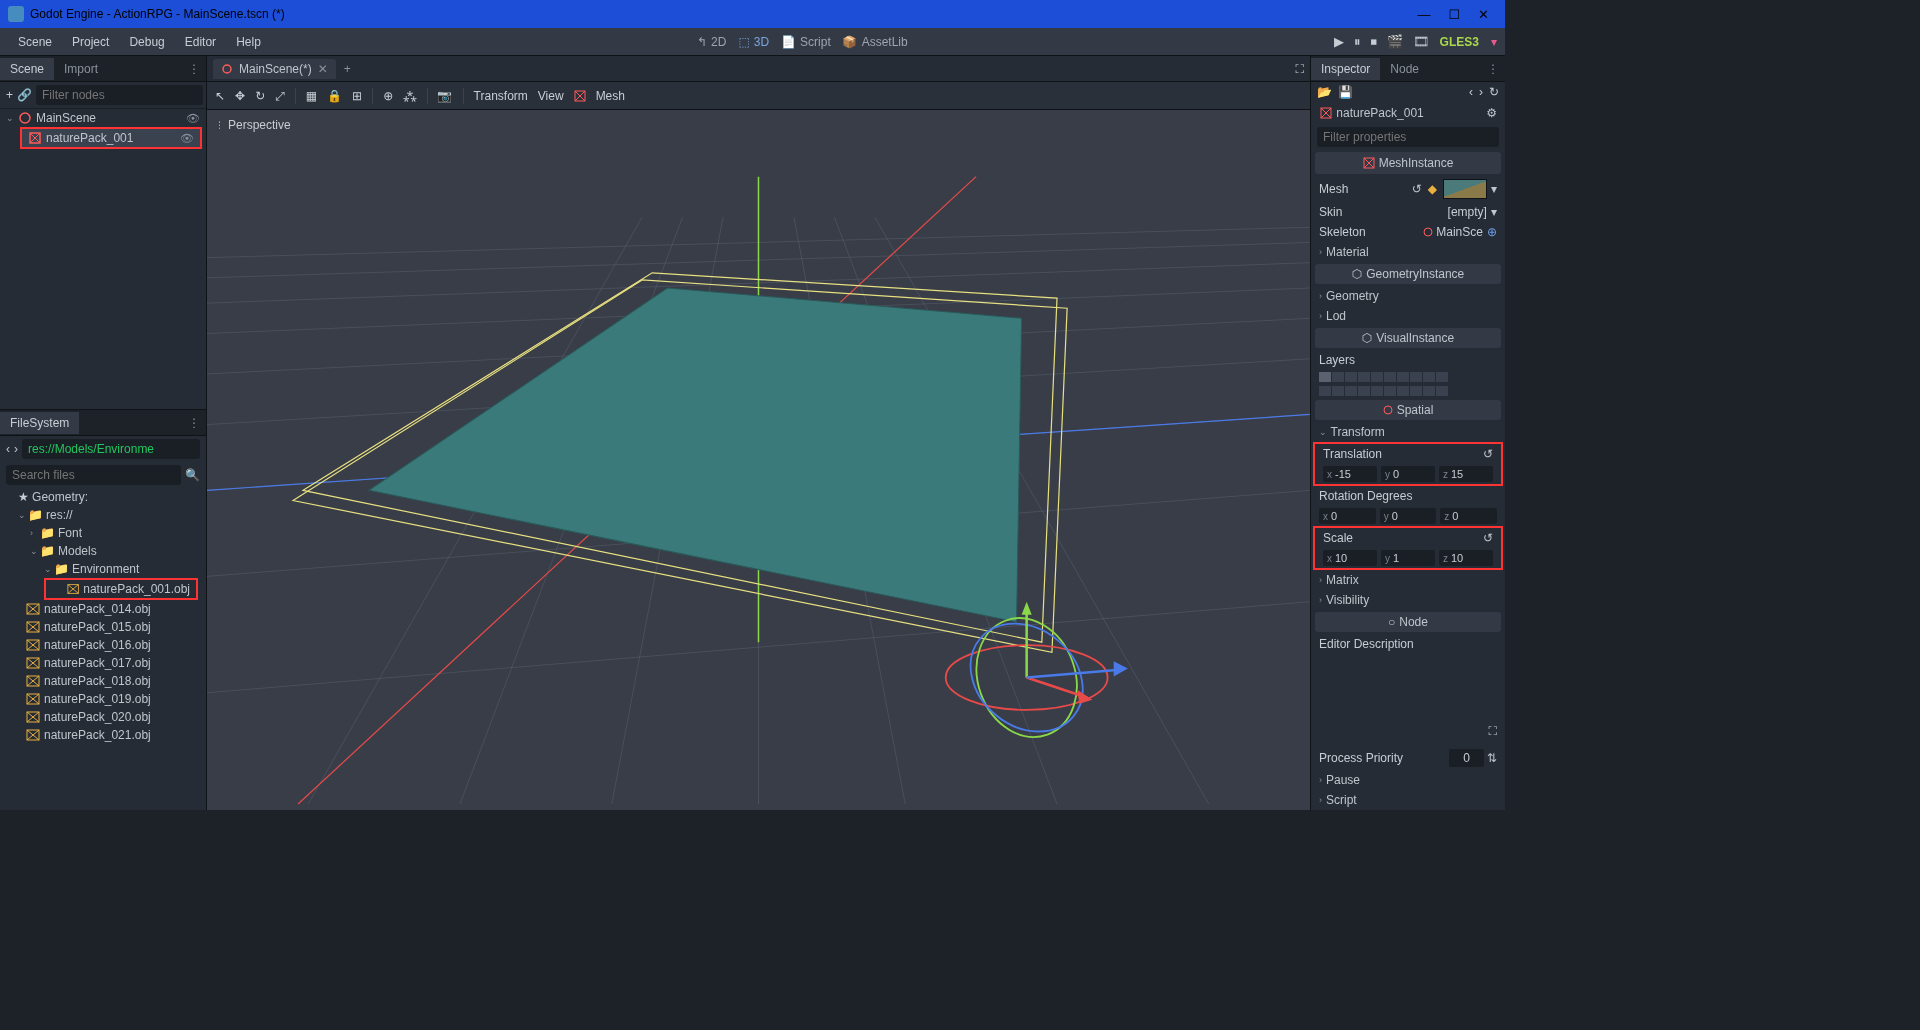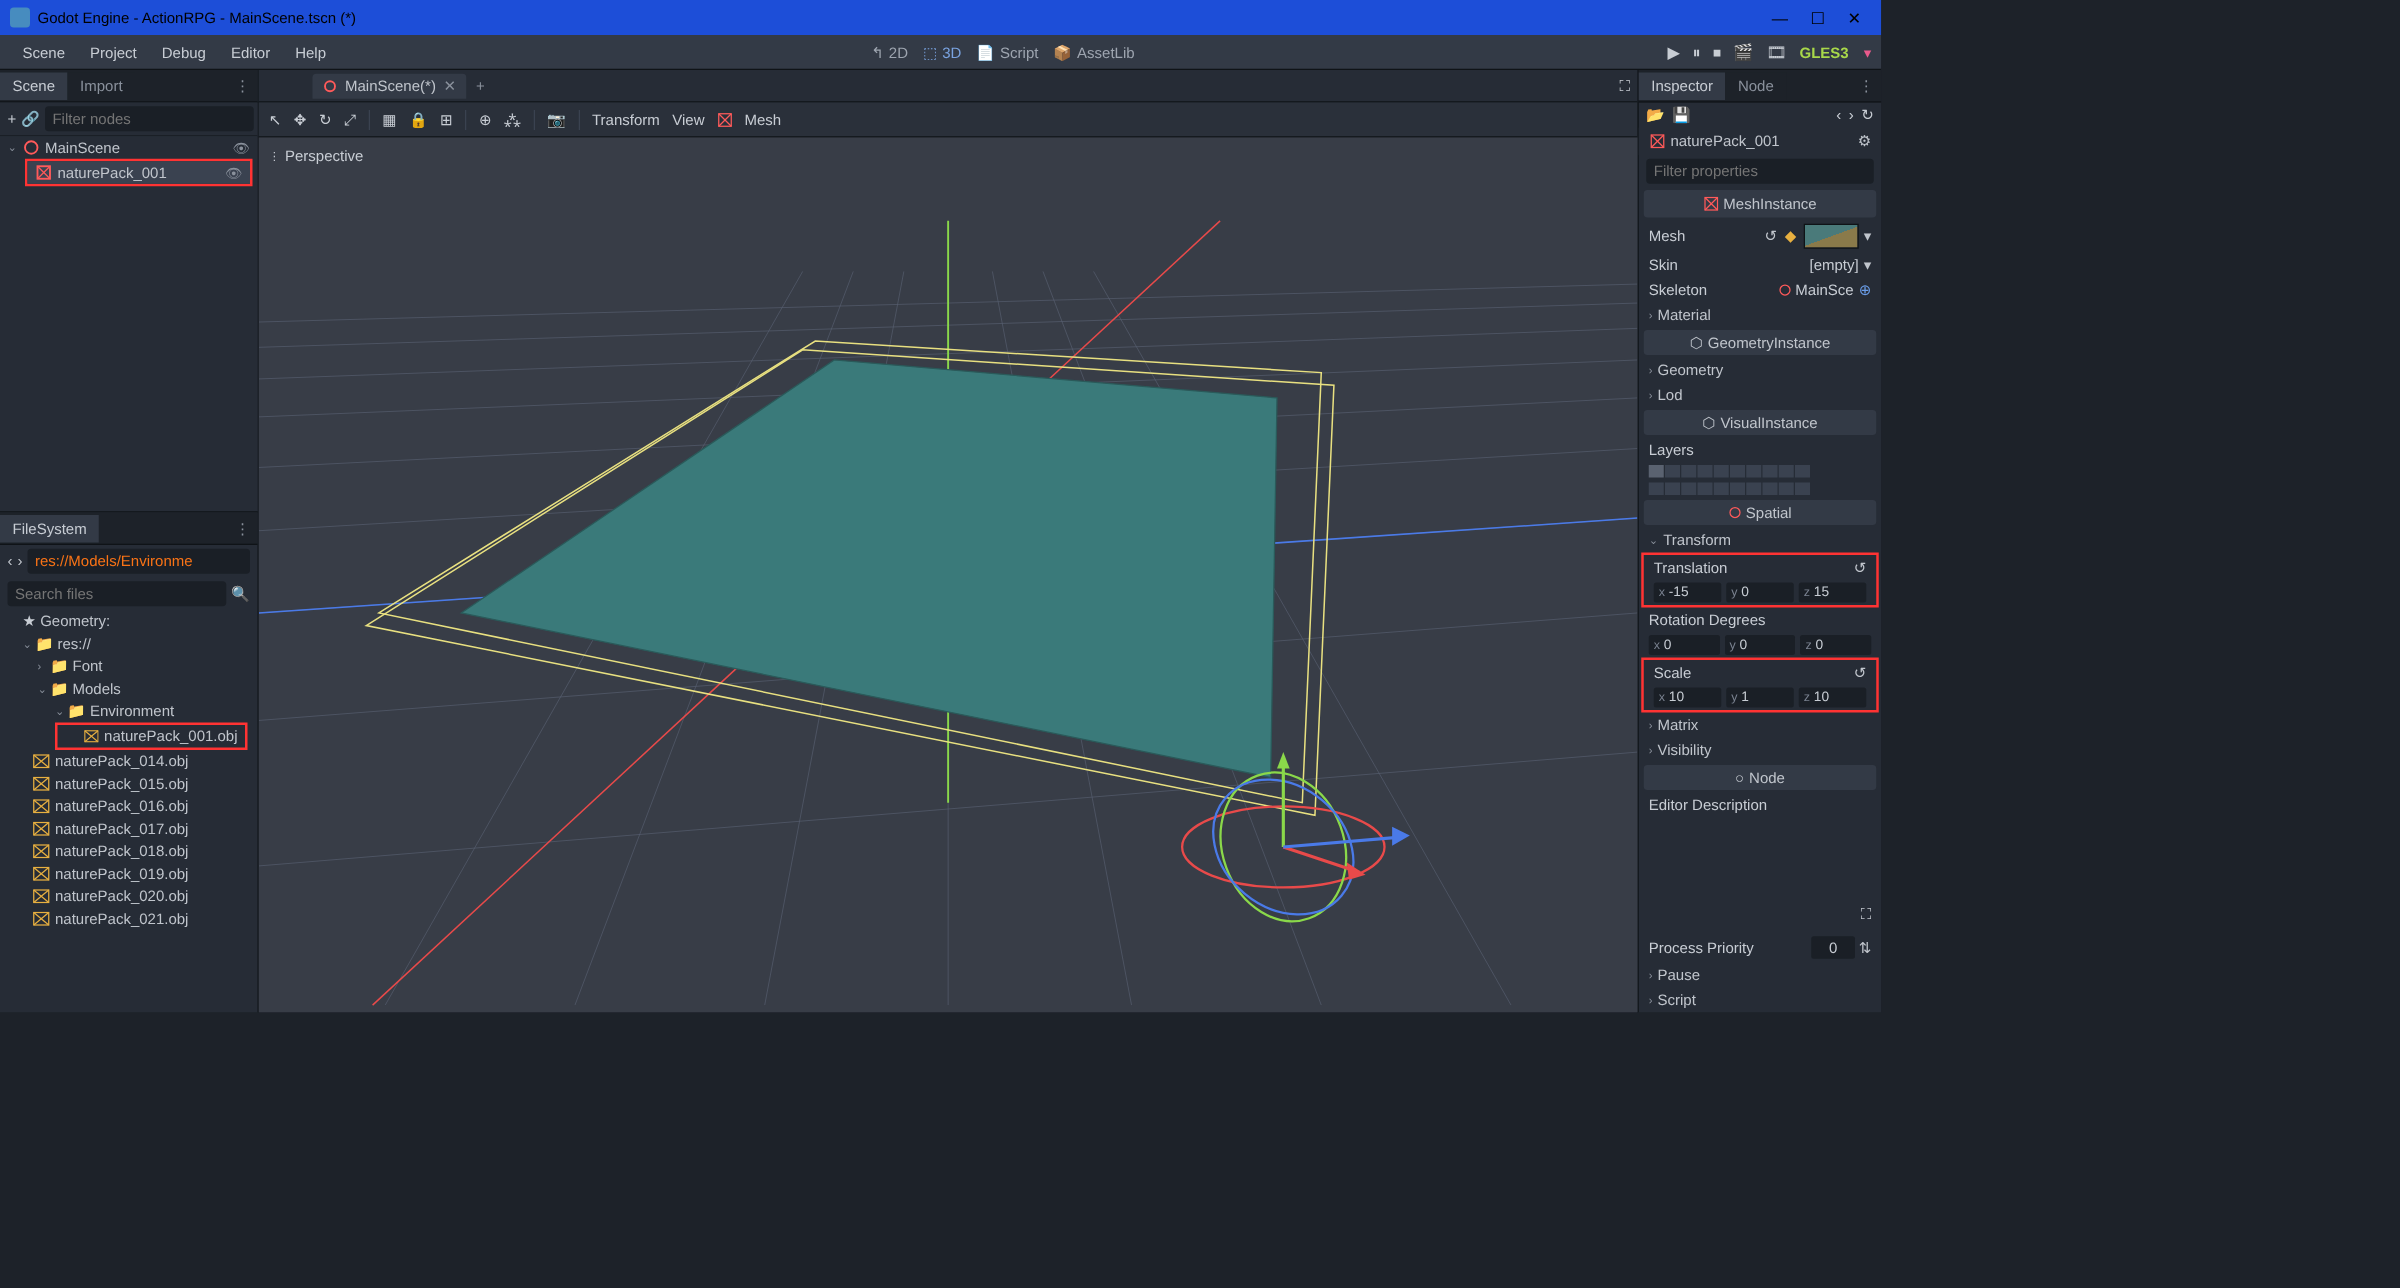--- a/index.html
+++ b/index.html
@@ -30,33 +30,33 @@
 .scene-tree { flex: 0 0 auto; height: 300px; overflow: auto; background: #262c36; }
 .tree-item { display: flex; align-items: center; padding: 2px 6px; cursor: pointer; }
 .tree-item .expand { width: 12px; color: #8a919c; font-size: 9px; }
 .tree-item .nicon { width: 14px; height: 14px; margin-right: 4px; }
 .tree-item .vis { margin-left: auto; color: #8a919c; font-size: 11px; }
 .tree-item.indent1 { padding-left: 22px; }
 .tree-item.selected { background: #3a4250; }
 .red-box { border: 2px solid #ff3333; }
 .fs-panel { flex: 1; display: flex; flex-direction: column; border-top: 1px solid #0f1317; }
 .fs-nav { display: flex; align-items: center; padding: 3px 6px; gap: 4px; }
-.fs-nav input { flex: 1; background: #1a1f26; border: none; color: #f97316; padding: 3px 6px; border-radius: 3px; height: 20px; }
+.fs-nav input { flex: 1; background: #1a1f26; border: none; color: #22c55e; padding: 3px 6px; border-radius: 3px; height: 20px; }
 .fs-tree { flex: 1; overflow: auto; }
 .fs-item { display: flex; align-items: center; padding: 2px 6px; cursor: pointer; }
 .fs-item.ind1 { padding-left: 18px; }
 .fs-item.ind2 { padding-left: 30px; }
 .fs-item.ind3 { padding-left: 44px; }
 .fs-item.ind4 { padding-left: 26px; }
 .fs-item .exp { width: 10px; font-size: 9px; color: #8a919c; }
 .fs-item .ficon { width: 14px; margin-right: 4px; color: #6a9de8; }
 .fs-item .meshicon { width: 14px; height: 12px; margin-right: 4px; }
 .centercol { flex: 1; display: flex; flex-direction: column; background: #1d2229; }
 .scene-tabs { display: flex; align-items: center; background: #262c36; height: 26px; padding: 0 6px; border-bottom: 1px solid #0f1317; }
-.scene-tab { display: flex; align-items: center; background: #333a46; padding: 3px 8px; border-radius: 3px 3px 0 0; gap: 6px; margin-left: 37px; }
+.scene-tab { display: flex; align-items: center; background: #333a46; padding: 3px 8px; border-radius: 3px 3px 0 0; gap: 6px; }
 .scene-tab .close { color: #8a919c; cursor: pointer; }
 .scene-tabs .plus { margin-left: 8px; color: #8a919c; cursor: pointer; }
 .scene-tabs .expand-ic { margin-left: auto; color: #c8cdd4; cursor: pointer; }
 .vp-toolbar { display: flex; align-items: center; background: #2a303a; height: 28px; padding: 0 8px; gap: 10px; border-bottom: 1px solid #0f1317; }
 .vp-toolbar .vicon { cursor: pointer; color: #c8cdd4; font-size: 12px; }
 .vp-toolbar .sep { width: 1px; height: 16px; background: #3a4250; }
 .vp-toolbar .tlabel { color: #c8cdd4; cursor: pointer; }
 .viewport { flex: 1; position: relative; background: #383d47; overflow: hidden; }
 .persp { position: absolute; top: 8px; left: 8px; color: #c8cdd4; display: flex; align-items: center; gap: 4px; }
 .bottom-bar { display: flex; align-items: center; background: #262c36; height: 26px; padding: 0 12px; gap: 18px; border-top: 1px solid #0f1317; }

